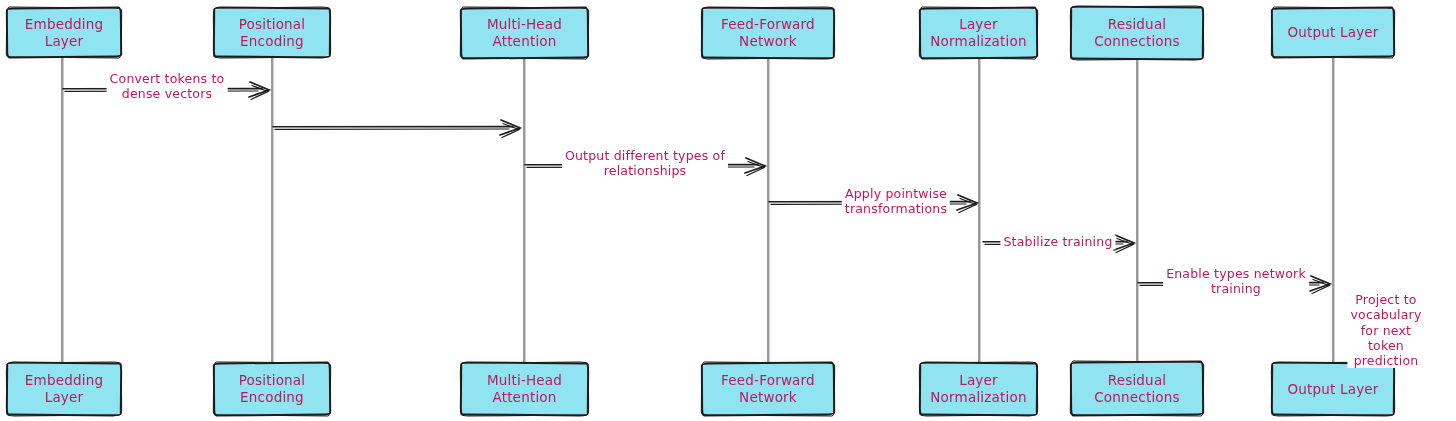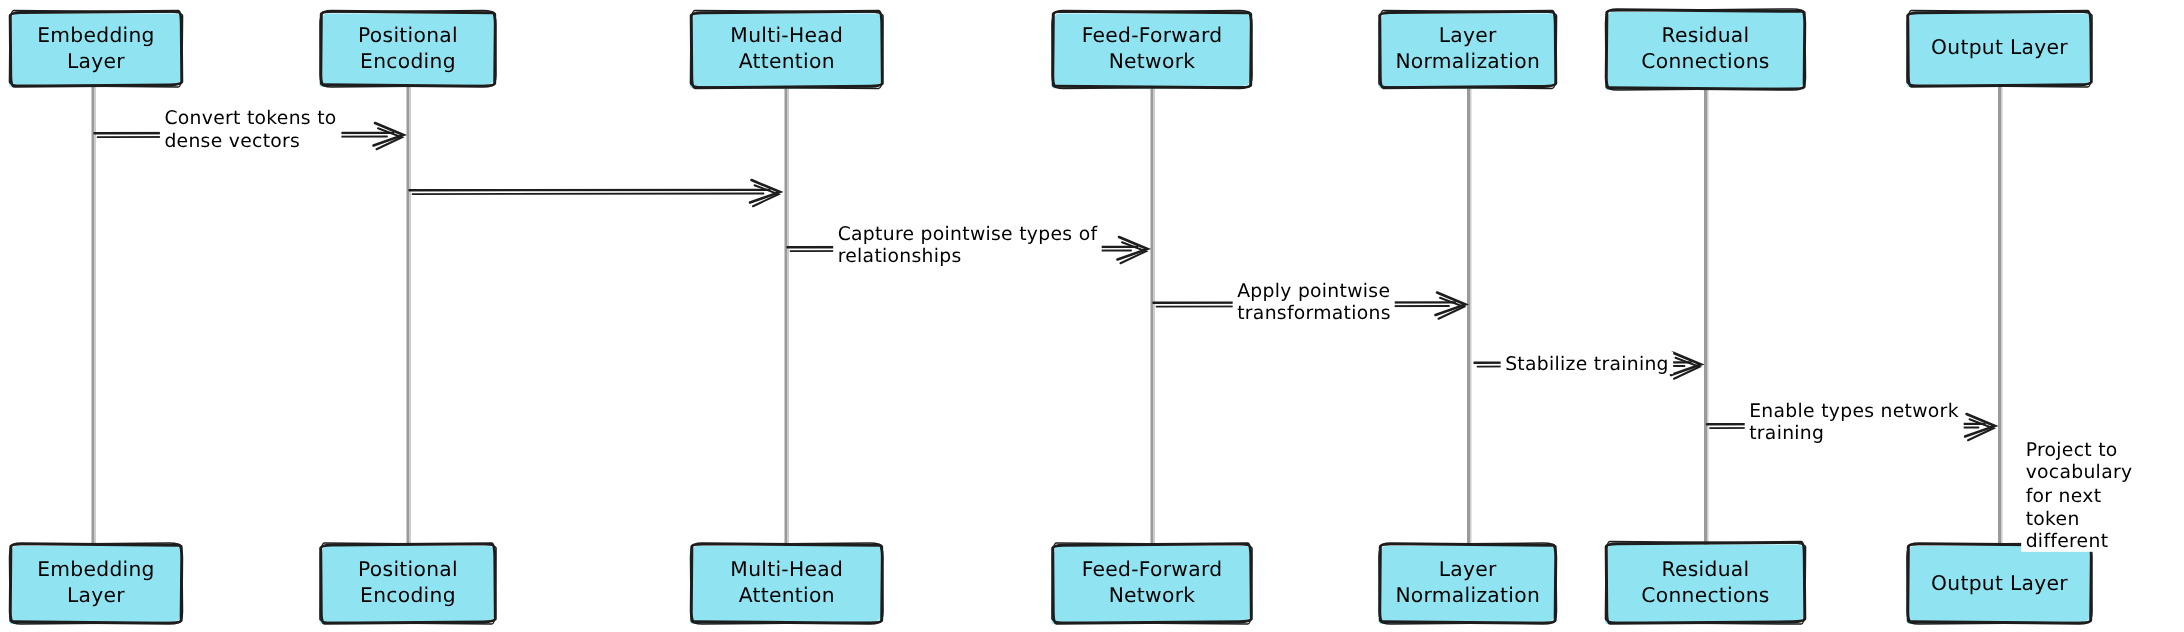--- a/index.html
+++ b/index.html
@@ -3,21 +3,21 @@
 <meta charset="utf-8">
 <style>
   html, body { margin: 0; padding: 0; background: #ffffff; }
   #stage {
     position: relative;
     width: 1456px;
     height: 421px;
     overflow: hidden;
     background: #ffffff;
     font-family: "DejaVu Sans", sans-serif;
-    color: #000000;
+    color: #be185d;
     border-radius: 17px;
   }
   
   .actor {
     position: absolute;
     display: flex;
     align-items: center;
     justify-content: center;
     text-align: center;
     background: #90e4f1;
@@ -60,21 +60,21 @@
     position: absolute;
     left: 2px; top: 1px; bottom: 1px;
     width: 1px;
     background: #cccccc;
   }
   
   .msg {
     position: absolute;
     transform: translate(-50%, -50%);
     white-space: pre-line;
-    text-align: left;
+    text-align: center;
     background: #ffffff;
     padding: 0 3px;
     font-size: 12.5px;
     line-height: 1.22;
     letter-spacing: 0.2px;
     font-weight: 500;
   }
   
   #arrows {
     position: absolute;
@@ -183,24 +183,24 @@
   <div class="actor" style="left:1072px;top:363px; width:130px; height:51px">
       <span class="lbl">Residual
 Connections</span>
     </div>
   <div class="actor alt" style="left:1273px;top:364px; width:120px; height:50px">
       <span class="lbl">Output Layer</span>
     </div>
 
   <div class="msg" style="left:167px;  top:86px">Convert tokens to
 dense vectors</div>
-  <div class="msg" style="left:645px;  top:163px">Capture pointwise types of
+  <div class="msg" style="left:645px;  top:163px">Output different types of
 relationships</div>
-  <div class="msg" style="left:876px;  top:201px">Apply pointwise
+  <div class="msg" style="left:896px;  top:201px">Apply pointwise
 transformations</div>
   <div class="msg" style="left:1058px; top:242px">Stabilize training</div>
   <div class="msg" style="left:1236px; top:281px">Enable types network
 training</div>
   <div class="msg" style="left:1386px; top:330px">Project to vocabulary
 for next token
-different</div>
+prediction</div>
 
 </div>
 
 </body></html>

